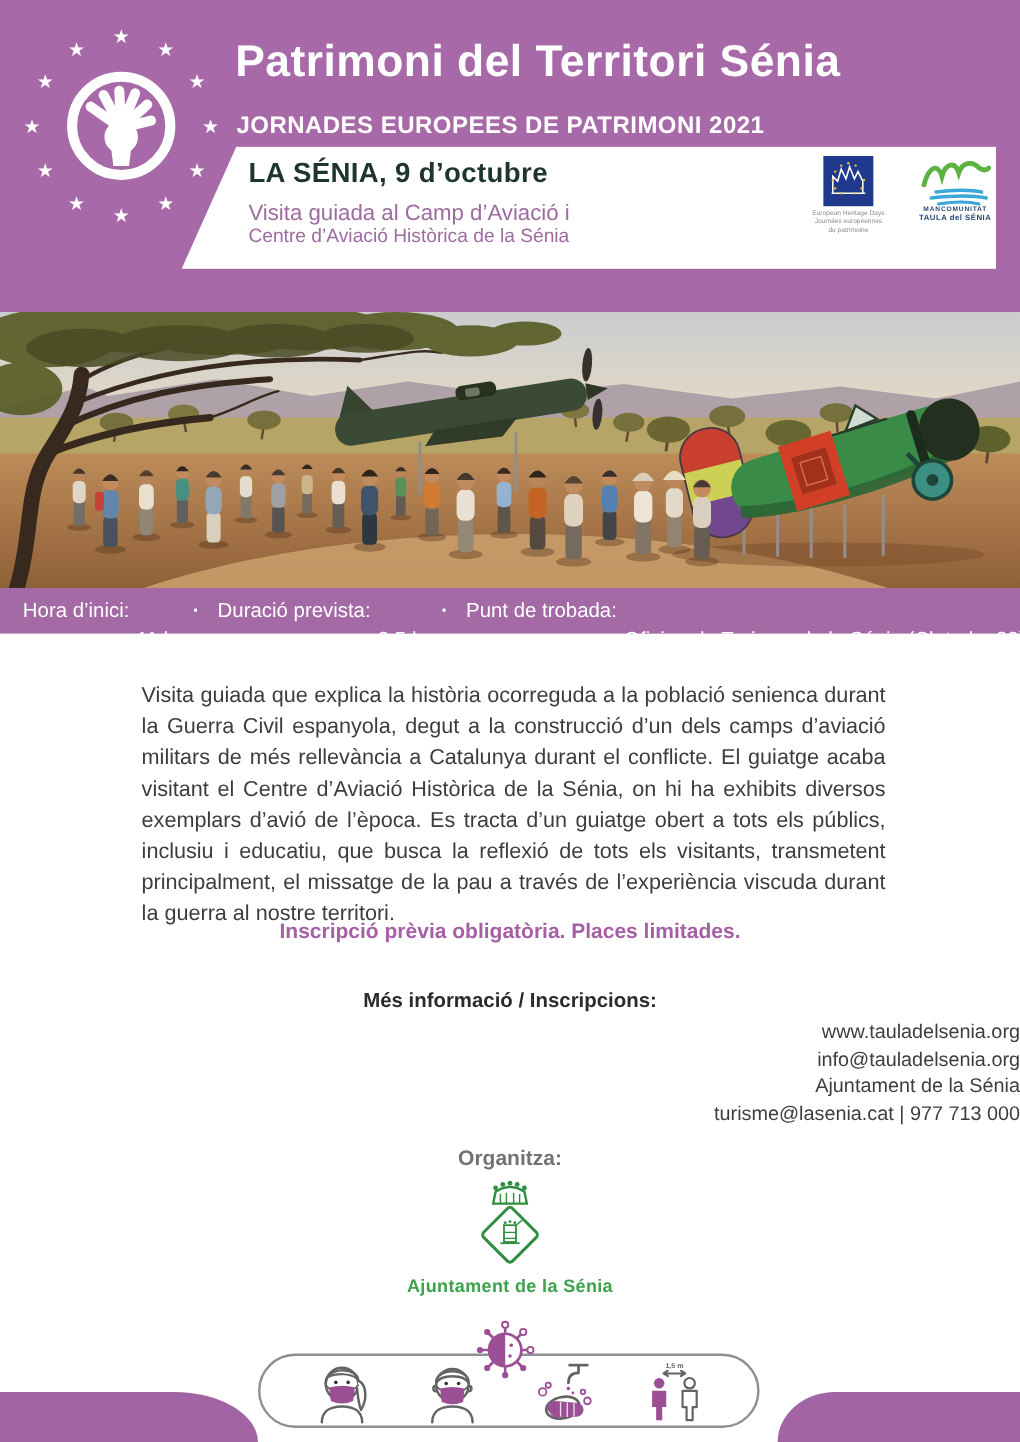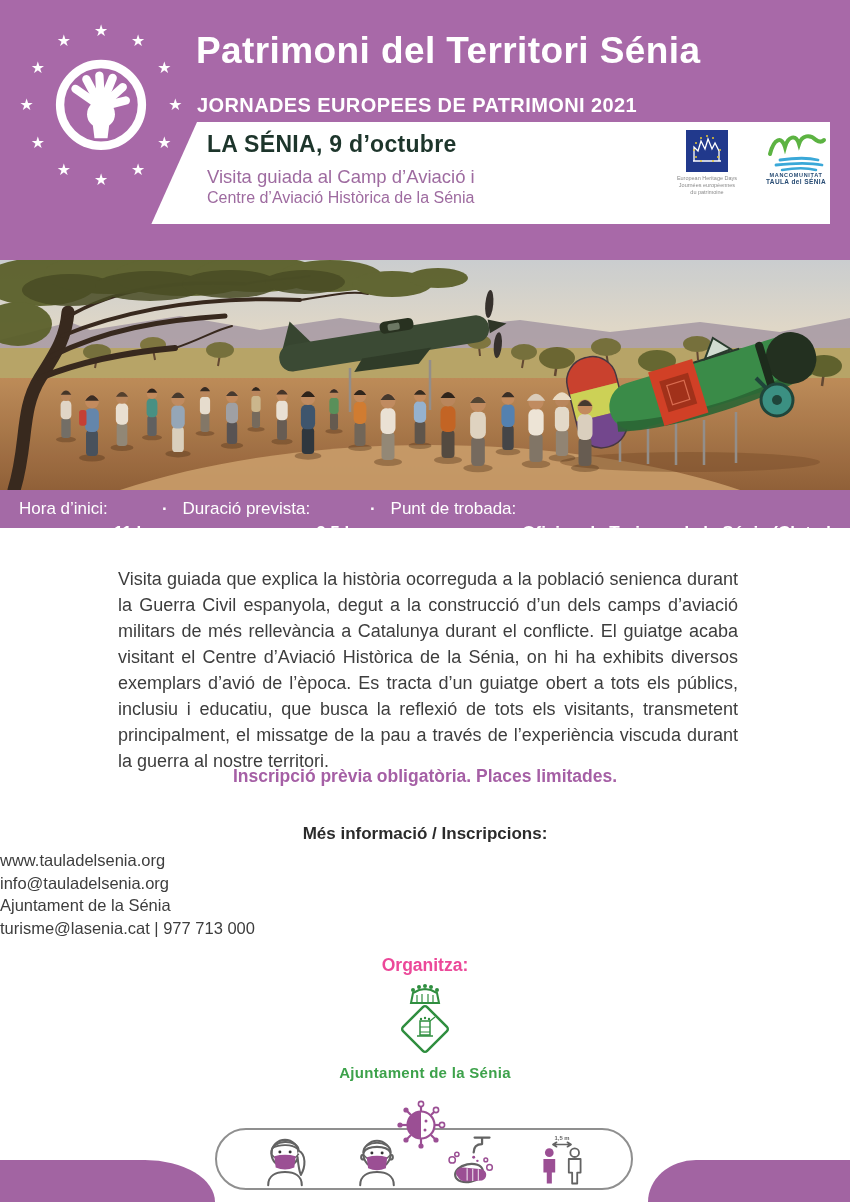--- a/index.html
+++ b/index.html
@@ -19,29 +19,29 @@
   .manc-logo{position:absolute;left:764px;top:8px;}
   .manc-text{position:absolute;left:752px;top:50px;width:88px;text-align:center;color:#274b73;}
   .manc-text .l1{font-size:5.5px;font-weight:700;letter-spacing:.7px;}
   .manc-text .l2{font-size:6.5px;font-weight:700;letter-spacing:.4px;}
   
   .photo{position:absolute;left:0;top:260px;width:850px;height:230px;}
   
   .info-bar{position:absolute;left:0;top:490px;width:850px;height:38px;background:#a46aa6;color:#fff;
             display:flex;align-items:center;padding:16px 19px;box-sizing:border-box;font-size:17px;white-space:nowrap;}
   .info-bar .lbl{font-weight:400;margin-right:6px;}
-  .info-bar .val{font-weight:700;margin-top:48px;}
+  .info-bar .val{font-weight:400;margin-top:48px;}
   .info-bar .sep{margin:0 15px;font-weight:700;}
   
   .paragraph{position:absolute;left:118px;top:566px;width:620px;font-size:18px;line-height:26px;color:#3d3d3d;
              text-align:justify;}
   .reg-note{position:absolute;left:0;top:766px;width:850px;text-align:center;font-size:17.5px;font-weight:600;color:#a55fa5;}
   .contact-head{position:absolute;left:0;top:824px;width:850px;text-align:center;font-size:17px;font-weight:700;color:#2b2b2b;}
-  .contact-lines{position:absolute;left:0;top:849px;width:850px;text-align:left;font-size:16.5px;line-height:22.5px;color:#3d3d3d;}
-  .organitza{position:absolute;left:0;top:955px;width:850px;text-align:center;font-size:17.5px;font-weight:700;color:#ec4899;}
+  .contact-lines{position:absolute;left:0;top:849px;width:850px;text-align:right;font-size:16.5px;line-height:22.5px;color:#3d3d3d;}
+  .organitza{position:absolute;left:0;top:955px;width:850px;text-align:center;font-size:17.5px;font-weight:700;color:#737373;}
   .escut{position:absolute;left:380px;top:980px;}
   .org-name{position:absolute;left:0;top:1064px;width:850px;text-align:center;font-size:15px;font-weight:700;color:#3da24b;letter-spacing:.3px;}
   
   .band-left{position:absolute;left:0;top:1160px;width:215px;height:42px;background:#a264a2;border-top-right-radius:70px 42px;}
   .band-right{position:absolute;left:648px;top:1160px;width:202px;height:42px;background:#a264a2;border-top-left-radius:48px 42px;}
   .covid-pill{position:absolute;left:215px;top:1128px;width:418px;height:62px;background:#fff;border:2px solid #8f8f8f;
               border-radius:33px;box-sizing:border-box;display:flex;align-items:center;justify-content:space-around;
               padding:0 22px;z-index:2;}
   .virus{position:absolute;left:392px;top:1096px;z-index:3;}
 </style>

